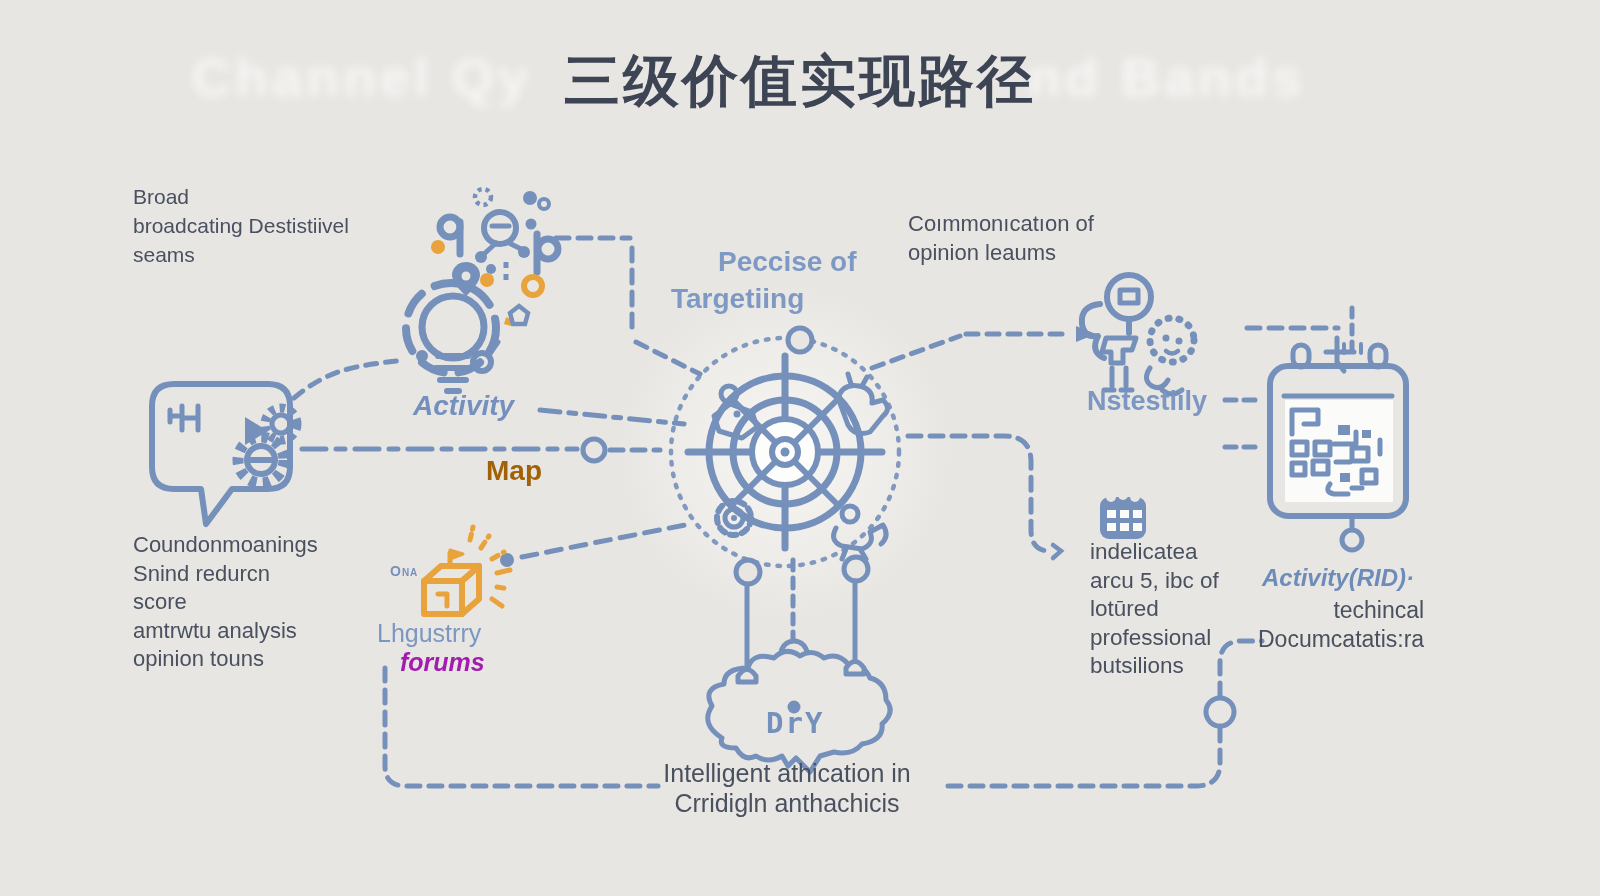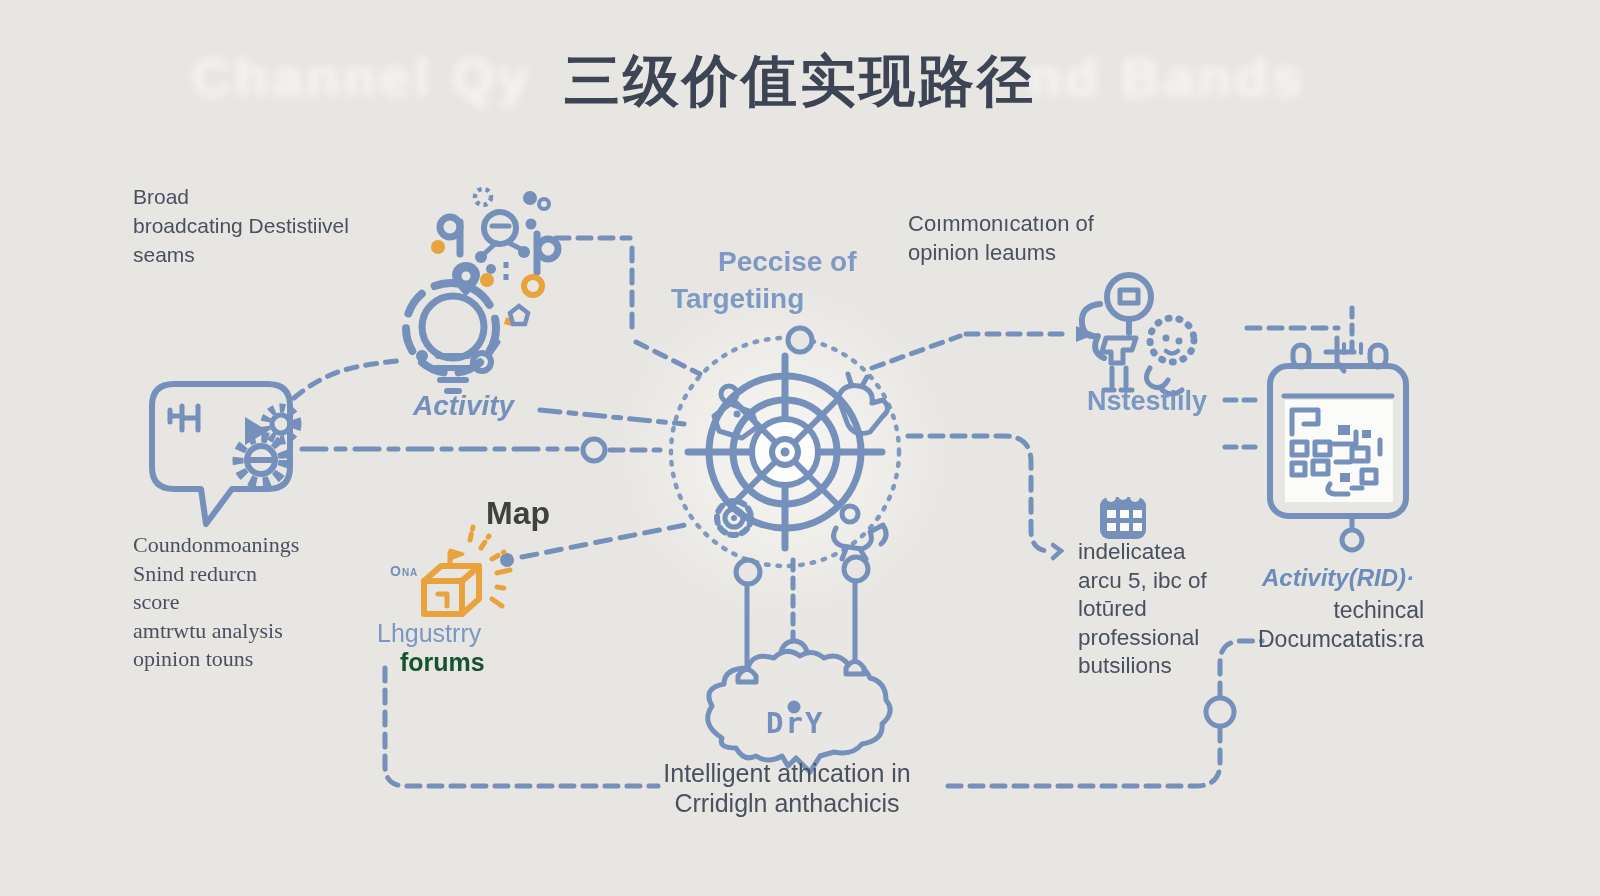--- a/index.html
+++ b/index.html
@@ -4,21 +4,21 @@
 <style>
   html,body{margin:0;padding:0;background:#cfcecc;}
   .canvas{position:relative;width:1600px;height:896px;background:#e8e6e3;overflow:hidden;
           font-family:"Liberation Sans",sans-serif;}
   .abs{position:absolute;white-space:nowrap;}
   .ghost{font-size:54px;font-weight:800;color:#f7f6f4;filter:blur(5px);letter-spacing:4px;}
   .title{font-size:56px;font-weight:700;color:#3d4454;letter-spacing:3px;}
   .dark{color:#49505f;}
   .blk{font-size:21px;line-height:29px;}
   .blk2{font-size:22px;line-height:28.5px;}
-  .blk3{font-size:22.5px;line-height:28.5px;}
+  .blk3{font-size:22.5px;line-height:28.5px;margin-left:12px;}
   svg{position:absolute;left:0;top:0;}
 </style>
 </head>
 <body>
 
 <div class="canvas">
 
 <svg width="1600" height="896" viewBox="0 0 1600 896">
   <defs>
     <radialGradient id="halo">
@@ -245,33 +245,33 @@
 
   <div class="abs dark blk2" style="left:908px;top:210px;">
     <div>Coımmonıcatıon of</div>
     <div>opinion leaums</div>
   </div>
 
   <div class="abs" style="left:718px;top:246px;font-size:28px;font-weight:600;color:#7d99c4;">Peccise of</div>
   <div class="abs" style="left:671px;top:283px;font-size:28px;font-weight:600;color:#7d99c4;">Targetiing</div>
 
   <div class="abs" style="left:413px;top:390px;font-size:28px;font-style:italic;font-weight:700;color:#7590bd;">Activity</div>
-  <div class="abs" style="left:486px;top:455px;font-size:32px;font-weight:700;color:#404040;margin-top:40px;">Map</div>
-
-  <div class="abs dark blk2" style="left:133px;top:531px;font-family:Liberation Serif, serif;">
+  <div class="abs" style="left:486px;top:455px;font-size:28px;font-weight:700;color:#a16207;">Map</div>
+
+  <div class="abs dark blk2" style="left:133px;top:531px;">
     <div>Coundonmoanings</div>
     <div>Snind redurcn</div>
     <div>score</div>
     <div>amtrwtu analysis</div>
     <div>opinion touns</div>
   </div>
 
   <div class="abs" style="left:390px;top:563px;font-size:14px;font-weight:700;color:#7590bd;font-variant:small-caps;letter-spacing:1px;">Ona</div>
   <div class="abs" style="left:377px;top:619px;font-size:25px;font-weight:400;color:#7b97c2;">Lhgustrry</div>
-  <div class="abs" style="left:400px;top:648px;font-size:25px;font-weight:700;color:#14532d;">forums</div>
+  <div class="abs" style="left:400px;top:648px;font-size:25px;font-weight:700;color:#a21caf;font-style:italic;">forums</div>
 
   <div class="abs" style="left:1087px;top:386px;font-size:27px;font-weight:600;color:#7b97c2;">Nstestiily</div>
 
   <div class="abs dark blk3" style="left:1078px;top:538px;">
     <div>indelicatea</div>
     <div>arcu 5, ibc of</div>
     <div>lotūred</div>
     <div>professional</div>
     <div>butsilions</div>
   </div>

